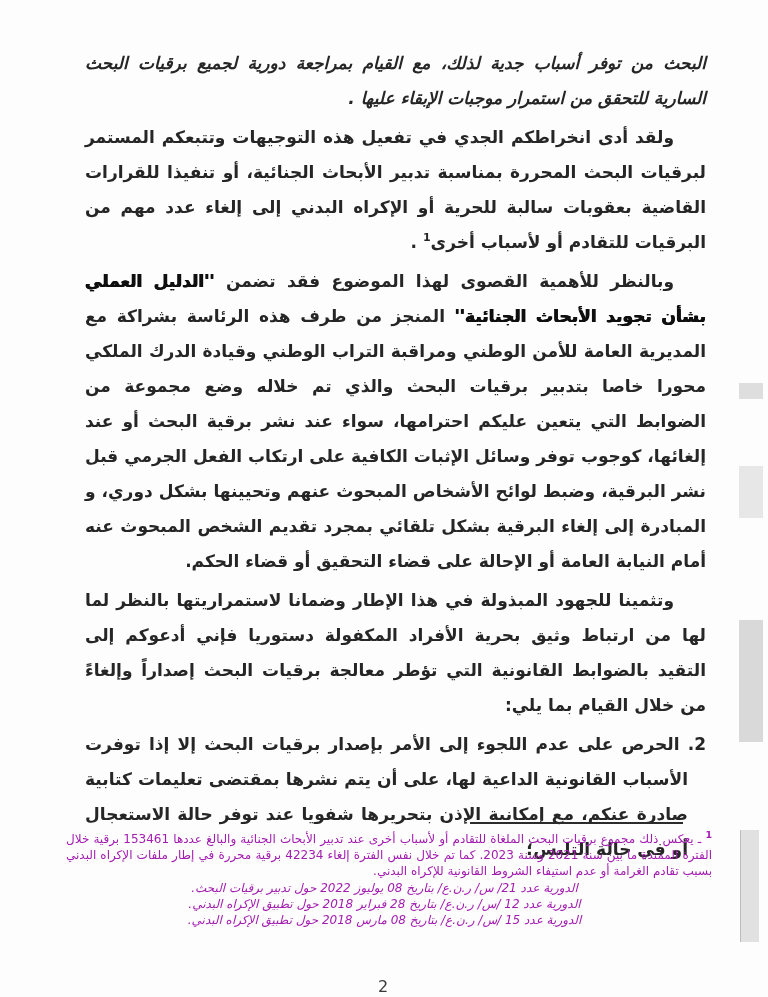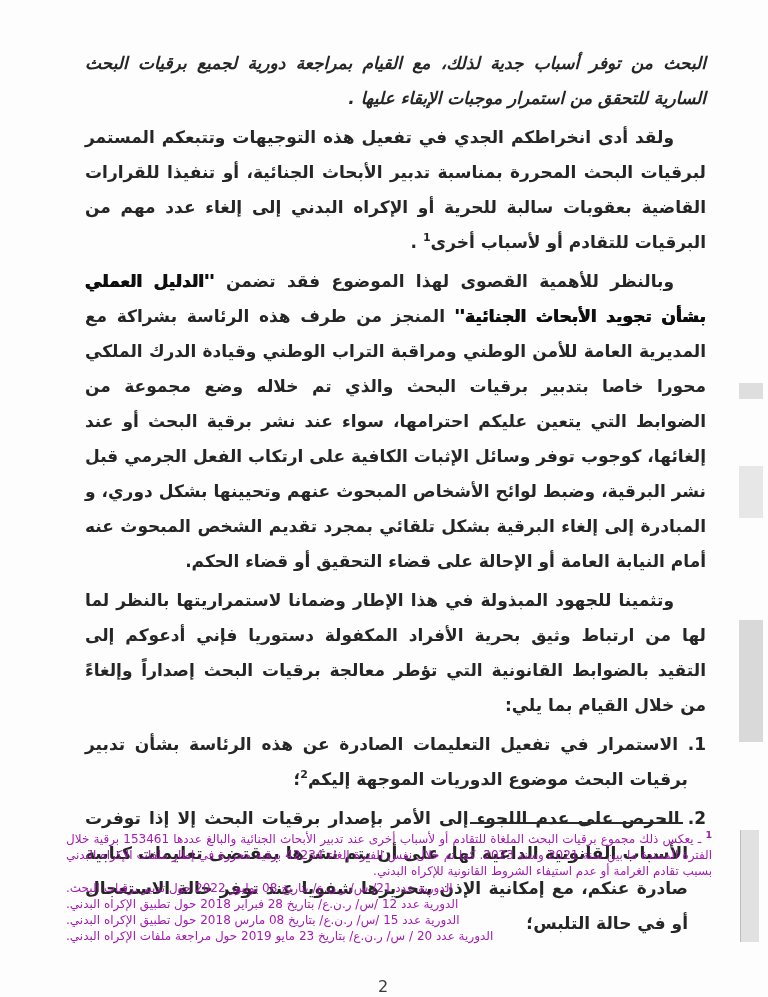--- a/index.html
+++ b/index.html
@@ -57,21 +57,21 @@
     font-weight: normal;
     color: #a21caf;
   }
   .fn-separator {
     width: 213px;
     height: 0;
     border-top: 2px solid #2b2b2b;
     margin: 0 29px 7px 0;
   }
   .fn { margin: 0; text-align: justify; }
-  .fn-line { margin: 0; padding-right: 9px; text-align: left; }
+  .fn-line { margin: 0; padding-right: 9px; text-align: center; font-style: italic; }
   sup.fn-marker {
     font-size: 9.5px;
     line-height: 0;
     vertical-align: super;
     font-weight: bold;
   }
   
   .page-number {
     position: absolute;
     top: 977px; left: 378px;
@@ -94,35 +94,33 @@
   <main class="body-text">
 
     <p class="para no-indent"><span>البحث من توفر أسباب جدية لذلك، مع القيام بمراجعة دورية لجميع برقيات البحث السارية للتحقق من استمرار موجبات الإبقاء عليها .</span></p>
 
     <p class="para"><span>ولقد أدى انخراطكم الجدي في تفعيل هذه التوجيهات وتتبعكم المستمر لبرقيات البحث المحررة بمناسبة تدبير الأبحاث الجنائية، أو تنفيذا للقرارات القاضية بعقوبات سالبة للحرية أو الإكراه البدني إلى إلغاء عدد مهم من البرقيات للتقادم أو لأسباب أخرى</span><sup class="fref">1</sup><span> .</span></p>
 
     <p class="para"><span>وبالنظر للأهمية القصوى لهذا الموضوع فقد تضمن </span><span class="xbold">''الدليل العملي بشأن تجويد الأبحاث الجنائية''</span><span> المنجز من طرف هذه الرئاسة بشراكة مع المديرية العامة للأمن الوطني ومراقبة التراب الوطني وقيادة الدرك الملكي محورا خاصا بتدبير برقيات البحث والذي تم خلاله وضع مجموعة من الضوابط التي يتعين عليكم احترامها، سواء عند نشر برقية البحث أو عند إلغائها، كوجوب توفر وسائل الإثبات الكافية على ارتكاب الفعل الجرمي قبل نشر البرقية، وضبط لوائح الأشخاص المبحوث عنهم وتحيينها بشكل دوري، و المبادرة إلى إلغاء البرقية بشكل تلقائي بمجرد تقديم الشخص المبحوث عنه أمام النيابة العامة أو الإحالة على قضاء التحقيق أو قضاء الحكم.</span></p>
 
     <p class="para"><span>وتثمينا للجهود المبذولة في هذا الإطار وضمانا لاستمراريتها بالنظر لما لها من ارتباط وثيق بحرية الأفراد المكفولة دستوريا فإني أدعوكم إلى التقيد بالضوابط القانونية التي تؤطر معالجة برقيات البحث إصداراً وإلغاءً من خلال القيام بما يلي:</span></p>
 
-    <div class="list-item"><span class="num">1.</span><span> الاستمرار في تفعيل التعليمات الصادرة عن هذه الرئاسة بشأن تدبير برقيات البحث موضوع الدوريات الموجهة إليكم</span><sup class="fref">2</sup><span>؛</span></div>
 
     <div class="list-item"><span class="num">2.</span><span> الحرص على عدم اللجوء إلى الأمر بإصدار برقيات البحث إلا إذا توفرت الأسباب القانونية الداعية لها، على أن يتم نشرها بمقتضى تعليمات كتابية صادرة عنكم، مع إمكانية الإذن بتحريرها شفويا عند توفر حالة الاستعجال أو في حالة التلبس؛</span></div>
 
   </main>
 
   <footer class="footnotes">
     <div class="fn-separator"></div>
 
     <p class="fn"><sup class="fn-marker">1</sup><span> ـ يعكس ذلك مجموع برقيات البحث الملغاة للتقادم أو لأسباب أخرى عند تدبير الأبحاث الجنائية والبالغ عددها 153461 برقية خلال الفترة الممتدة ما بين سنة 2021 وسنة 2023. كما تم خلال نفس الفترة إلغاء 42234 برقية محررة في إطار ملفات الإكراه البدني بسبب تقادم الغرامة أو عدم استيفاء الشروط القانونية للإكراه البدني.</span></p>
 
     <p class="fn-line">الدورية عدد 21/ س/ ر.ن.ع/ بتاريخ 08 يوليوز 2022 حول تدبير برقيات البحث.</p>
     <p class="fn-line">الدورية عدد 12 /س/ ر.ن.ع/ بتاريخ 28 فبراير 2018 حول تطبيق الإكراه البدني.</p>
     <p class="fn-line">الدورية عدد 15 /س/ ر.ن.ع/ بتاريخ 08 مارس 2018 حول تطبيق الإكراه البدني.</p>
-    <p class="fn-line">الدورية عدد 20 / س/ ر.ن.ع/ بتاريخ 23 مايو 2019 حول مراجعة ملفات الإكراه البدني.</p>
   </footer>
 
   <div class="page-number">2</div>
 
   <div class="streak streak-1"></div>
   <div class="streak streak-2"></div>
   <div class="streak streak-3"></div>
   <div class="streak streak-4"></div>
 
 </div>

